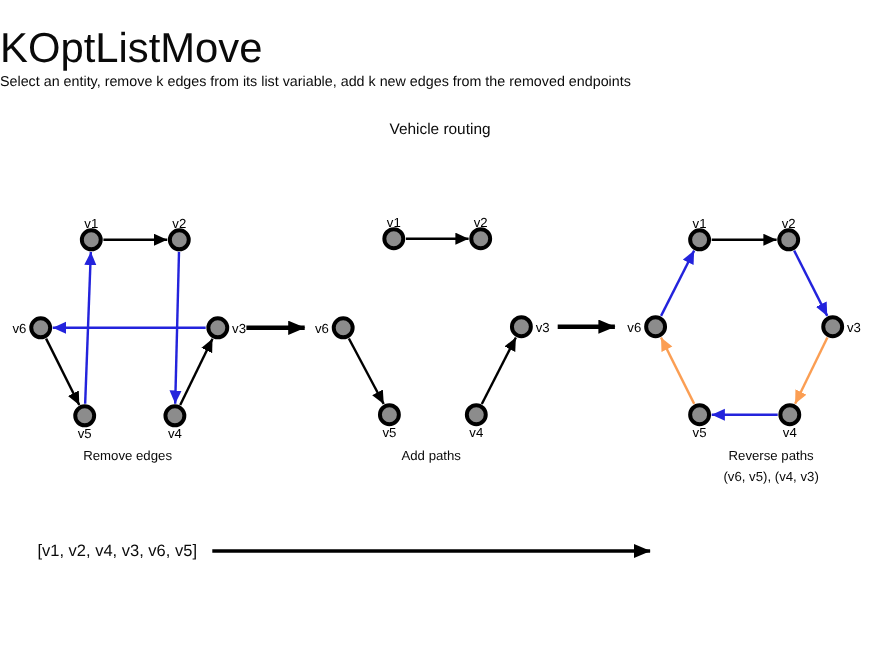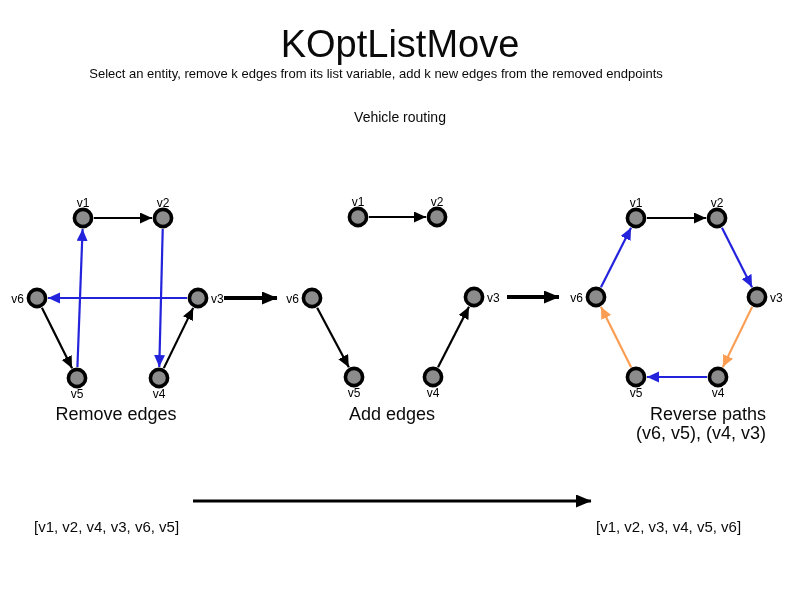--- a/index.html
+++ b/index.html
@@ -9,39 +9,39 @@
     height: 600px;
     background: #ffffff;
     font-family: "Liberation Sans", sans-serif;
     color: #000000;
     overflow: hidden;
   }
   .stage svg { position: absolute; left: 0; top: 0; }
   svg text { font-family: "Liberation Sans", sans-serif; }
   .abs { position: absolute; white-space: nowrap; }
   .title {
-    top: 24px; left: 0; width: 800px; text-align: center;
+    top: 24px; left: 0; width: 800px; 
     font-size: 38px; line-height: 40px; color: #0a0a0a;
   }
   .subtitle {
-    top: 66px; left: 0; width: 752px; text-align: center;
+    top: 66px; left: 0; width: 752px; 
     font-size: 13px; line-height: 16px; color: #0a0a0a;
   }
   .context {
     top: 109px; left: 0; width: 800px; text-align: center;
     font-size: 14px; line-height: 17px; color: #0a0a0a;
   }
   .cap {
-    top: 405px; text-align: right; transform: translateX(-50%);
-    font-size: 18px; line-height: 19px; color: #0a0a0a;
+    top: 405px; text-align: center; transform: translateX(-50%);
+    font-size: 12px; line-height: 19px; color: #0a0a0a;
   }
   #cap-0 { left: 116px; }
   #cap-1 { left: 392px; }
   #cap-2 { left: 701px; }
-  .list { top: 517px; font-size: 15px; line-height: 19px; color: #0a0a0a; }
+  .list { top: 491px; font-size: 15px; line-height: 19px; color: #0a0a0a; }
   .list-before { left: 34px; }
   .list-after  { left: 596px; }
 </style>
 </head>
 <body>
 
 <div class="stage">
 
   <svg id="diagram" width="800" height="600" viewBox="0 0 800 600">
     <defs id="defs">
@@ -123,22 +123,21 @@
   </svg>
 
   <div class="abs title">KOptListMove</div>
   <div class="abs subtitle">Select an entity, remove k edges from its list variable, add k new edges from the removed endpoints</div>
   <div class="abs context">Vehicle routing</div>
 
   <div class="abs cap" id="cap-0">
     <div>Remove edges</div>
   </div>
   <div class="abs cap" id="cap-1">
-    <div>Add edges</div>
+    <div>Add paths</div>
   </div>
   <div class="abs cap" id="cap-2">
     <div>Reverse paths</div>
     <div>(v6, v5), (v4, v3)</div>
   </div>
 
   <div class="abs list list-before">[v1, v2, v4, v3, v6, v5]</div>
-  <div class="abs list list-after">[v1, v2, v3, v4, v5, v6]</div>
 </div>
 
 </body></html>

